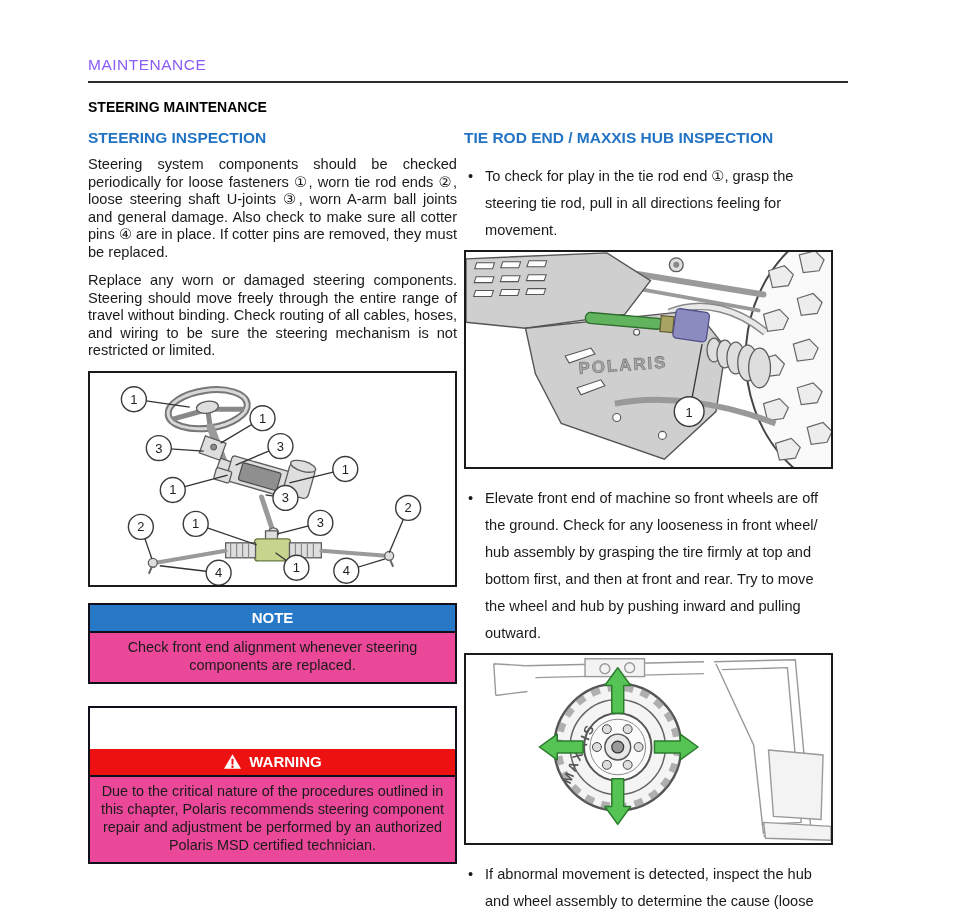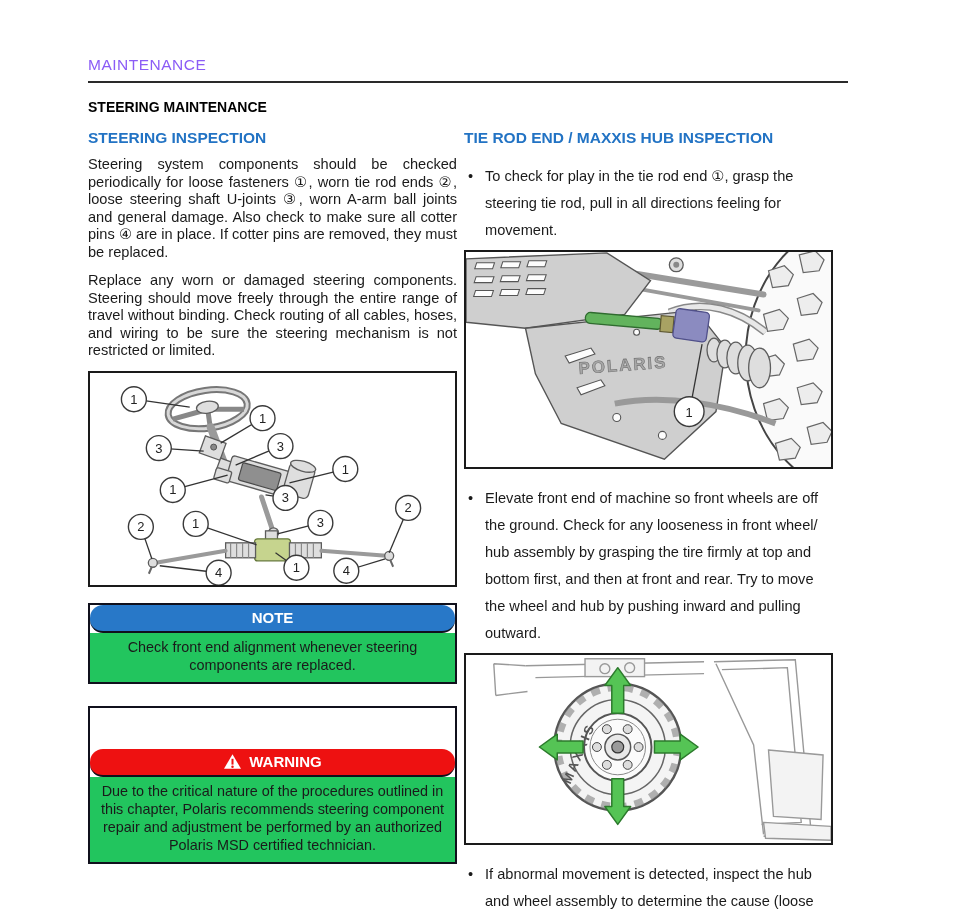--- a/index.html
+++ b/index.html
@@ -18,24 +18,24 @@
   ul.bullets li::before{content:"•";position:absolute;left:4px;top:0;}
   figure.framed{margin:0;border:2px solid #1a1a1a;background:#fff;overflow:hidden;}
   .fig-steering{height:212px;margin-top:2px;}
   .fig-tierod{height:215px;margin:4px 0 9px 0;}
   .fig-wheel{height:188px;margin:7px 0 9px 0;}
   figure svg{display:block;width:100%;height:100%;}
   .callout-box{border:2px solid #10101c;}
   .note-box{margin-top:16px;}
   .warn-box{margin-top:22px;}
   .box-head{display:flex;align-items:center;justify-content:center;gap:7px;height:26px;
-    font-size:15px;font-weight:bold;color:#fff;border-bottom:2px solid #10101c;border-radius:13px;}
+    font-size:15px;font-weight:bold;color:#fff;border-bottom:2px solid #10101c;}
   .note-head{background:var(--note-blue,#2878c8);}
   .warn-head{background:var(--warning-red,#ee1111);margin-top:41px;}
-  .box-body{font-size:14.4px;line-height:18px;text-align:center;padding:5px 10px 8px 10px;background:#22c55e;}
+  .box-body{font-size:14.4px;line-height:18px;text-align:center;padding:5px 10px 8px 10px;background:#ec4899;}
   
   .part{fill:#dedede;stroke:#5c5c5c;stroke-width:1.3;}
   .part-dark{fill:#8f8f8f;stroke:#4a4a4a;stroke-width:1.2;}
   .tube{stroke:#9a9a9a;stroke-linecap:round;fill:none;}
   .thin{stroke:#8a8a8a;fill:none;stroke-width:1.2;}
   .lineart{stroke:#999;fill:none;stroke-width:1.4;}
   .lineart-fill{stroke:#999;fill:#f3f3f3;stroke-width:1.4;}
   .co-circle{fill:#fff;stroke:#3a3a3a;stroke-width:1.4;}
   .co-text{font-size:13px;fill:#222;text-anchor:middle;}
   .co-line{stroke:#333;stroke-width:1.3;}

